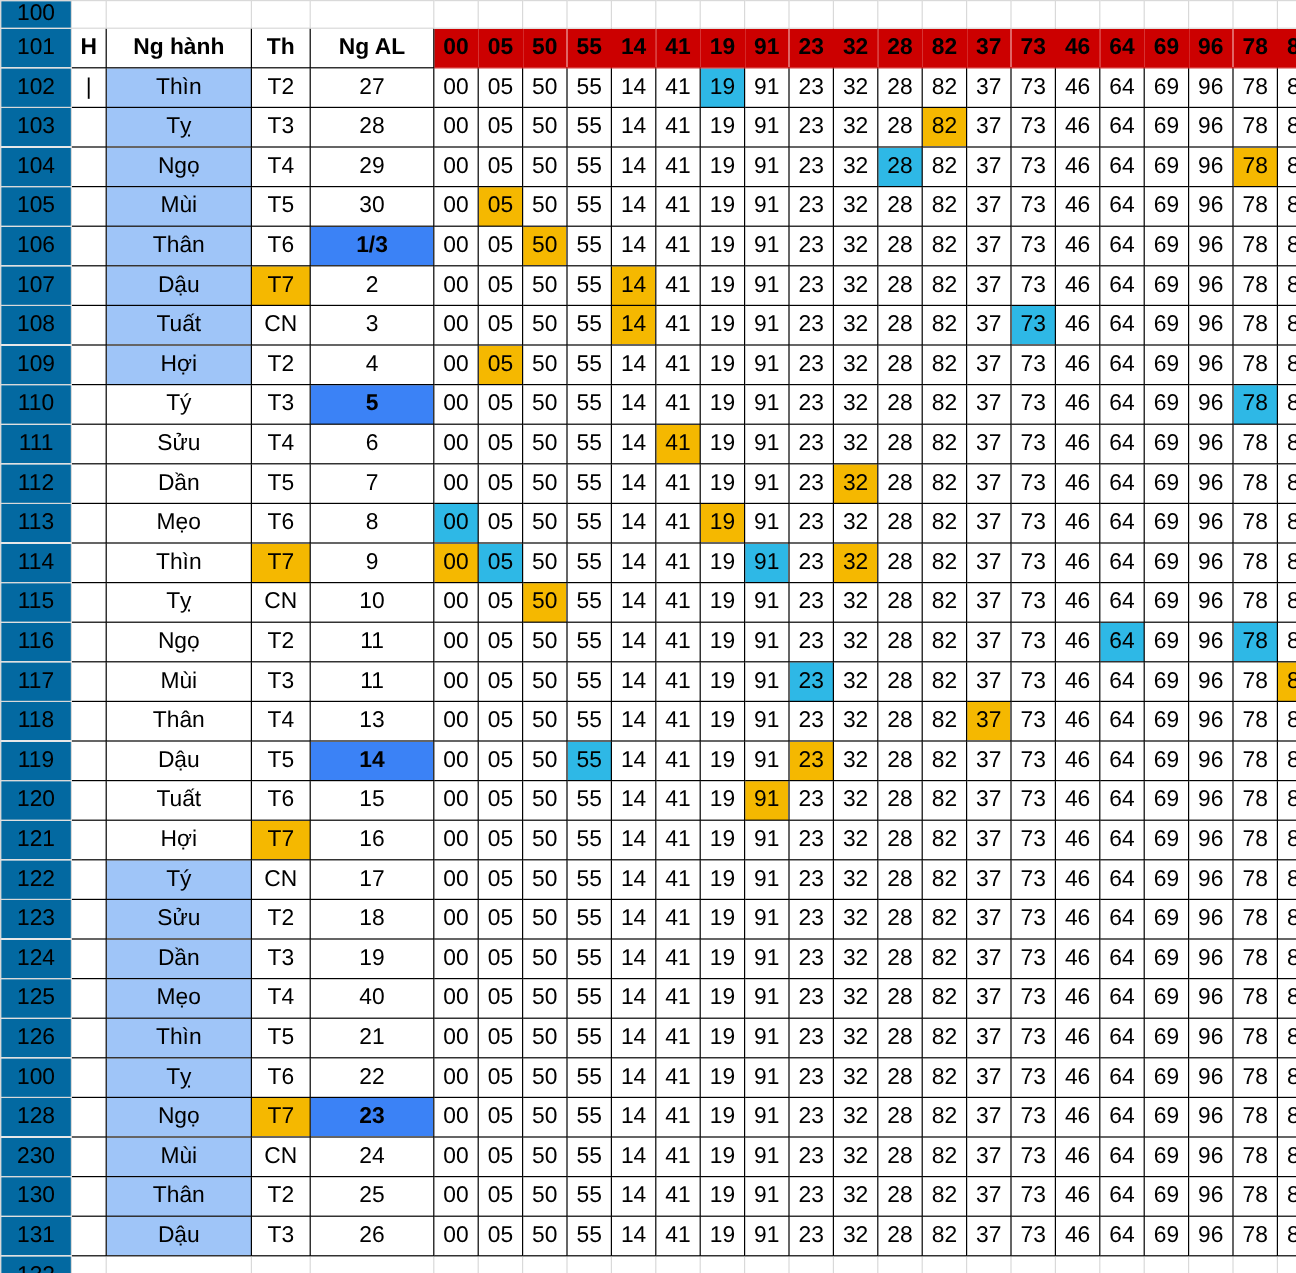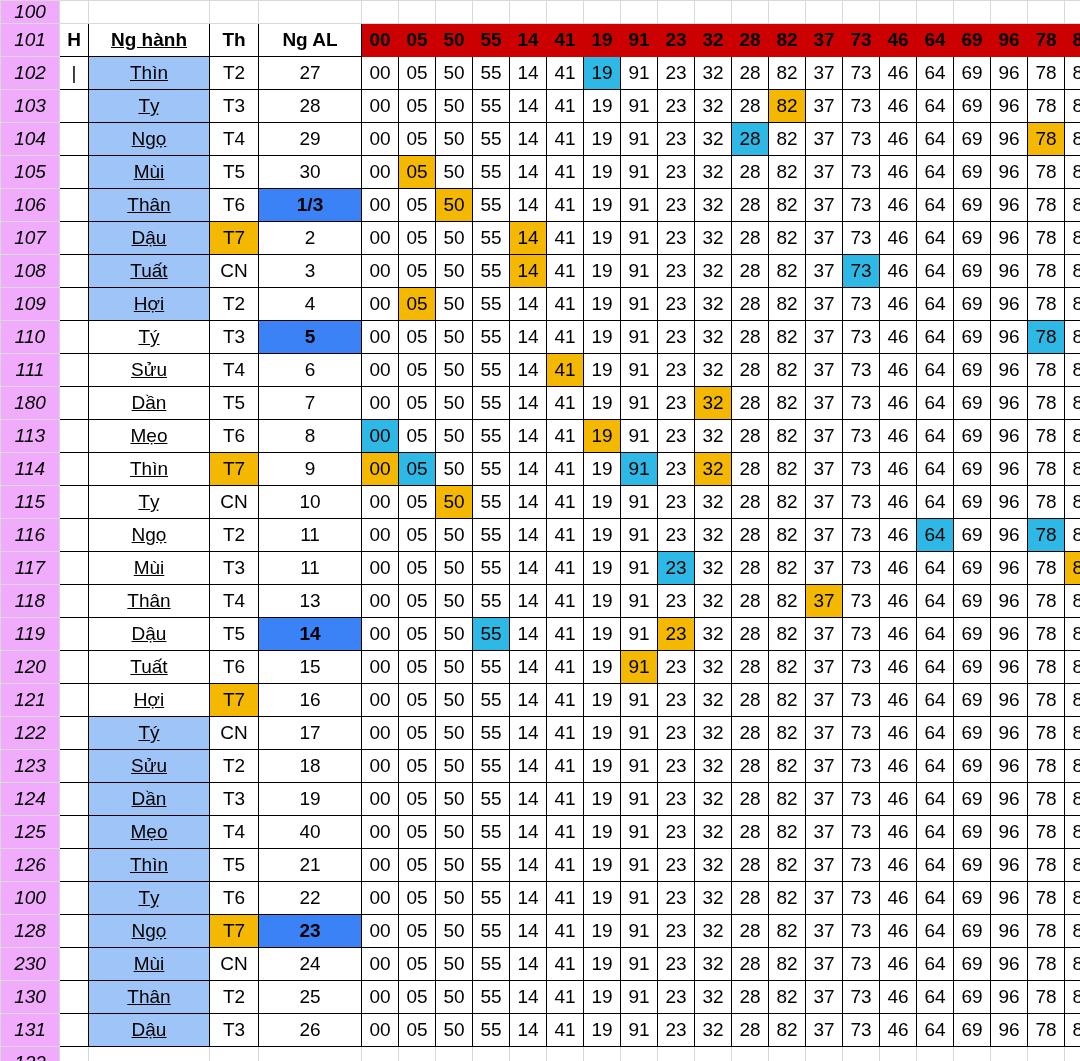--- a/index.html
+++ b/index.html
@@ -32,27 +32,26 @@
     vertical-align: middle;
     color: #000;
     overflow: hidden;
     white-space: nowrap;
   }
   
   td.rowhdr {
     width: 58px;
     color: #666666;
     font-size: 18px;
-    background: #f0abfc;
+    background: #0369a1;
     border-right: 1px solid #d9d9d9;
     text-align: center;
-    font-style: italic;
   }
   td.colA { width: 28px; }
-  td.colB { width: 120px; text-decoration: underline; }
+  td.colB { width: 120px; }
   td.colC { width: 48px; }
   td.colD { width: 102px; }
   td.num  { width: 36px; }
 
   
   .tbl-cell { border: 1px solid #000000 !important; }
 
   
   .hdr-red {
     background: #cc0000;
@@ -401,21 +400,21 @@
           <td class="num tbl-cell numcell">37</td>
           <td class="num tbl-cell numcell">73</td>
           <td class="num tbl-cell numcell">46</td>
           <td class="num tbl-cell numcell">64</td>
           <td class="num tbl-cell numcell">69</td>
           <td class="num tbl-cell numcell">96</td>
           <td class="num tbl-cell numcell">78</td>
           <td class="num tbl-cell numcell">87</td>
         </tr>
         <tr>
-          <td class="rowhdr">180</td>
+          <td class="rowhdr">112</td>
           <td class="colA tbl-cell"></td>
           <td class="colB tbl-cell">Dần</td>
           <td class="colC tbl-cell">T5</td>
           <td class="colD tbl-cell">7</td>
           <td class="num tbl-cell numcell">00</td>
           <td class="num tbl-cell numcell">05</td>
           <td class="num tbl-cell numcell">50</td>
           <td class="num tbl-cell numcell">55</td>
           <td class="num tbl-cell numcell">14</td>
           <td class="num tbl-cell numcell">41</td>

